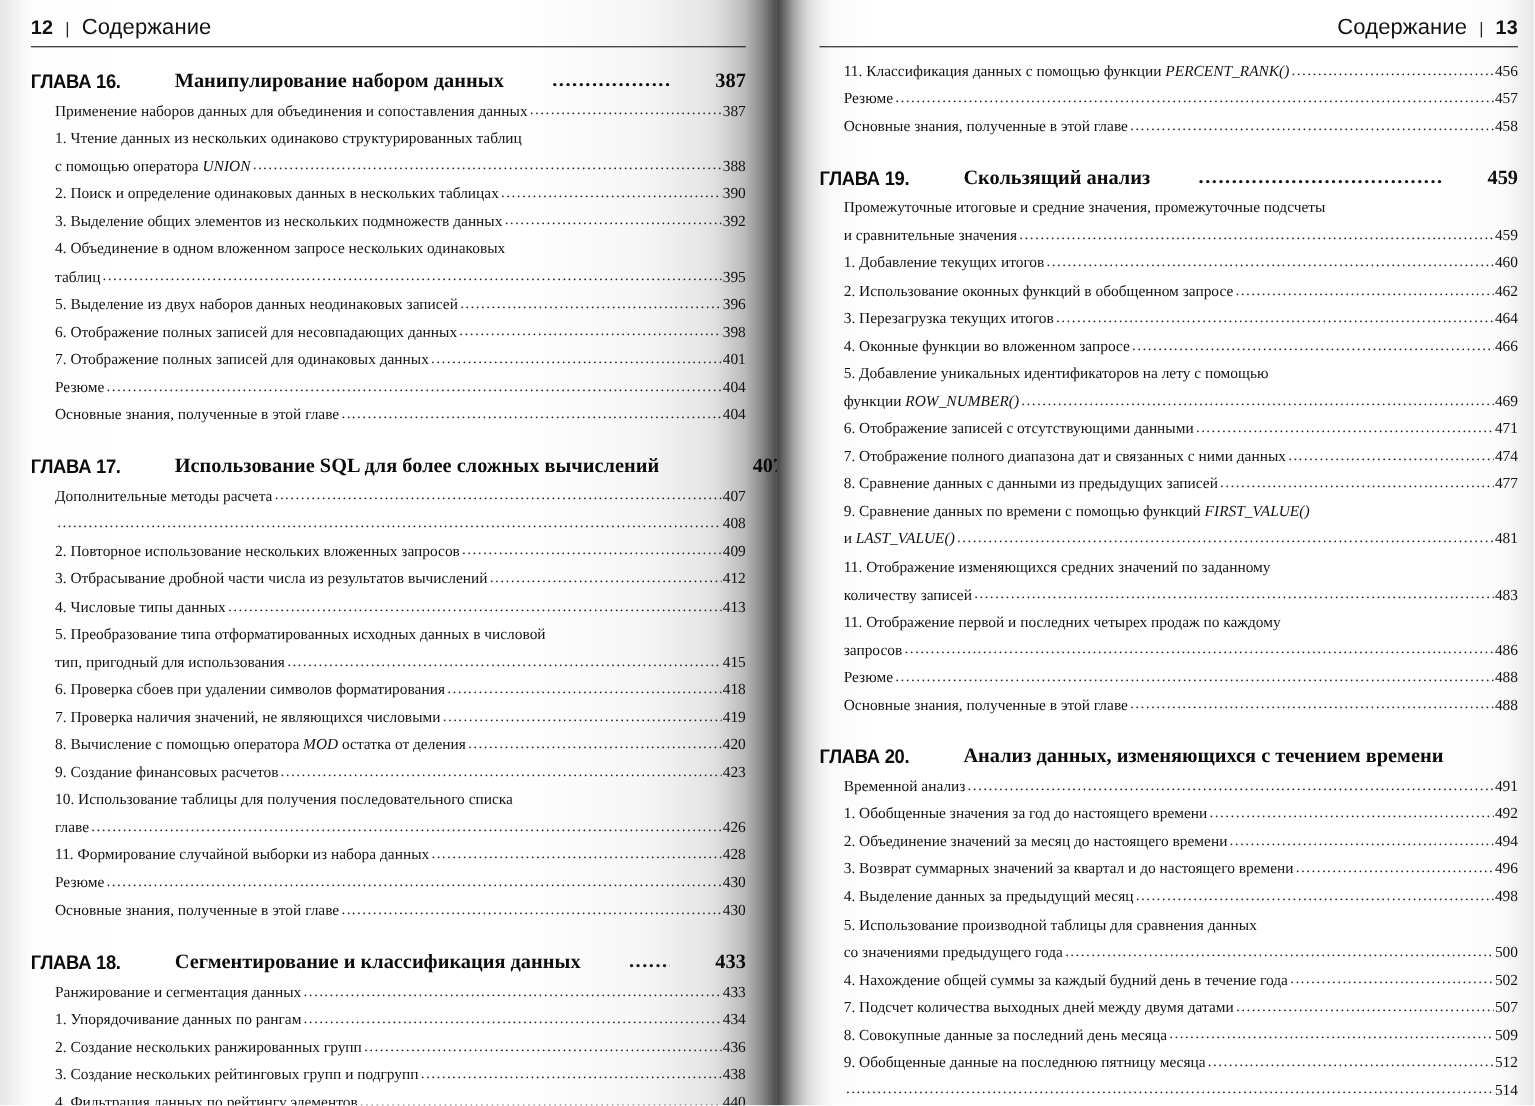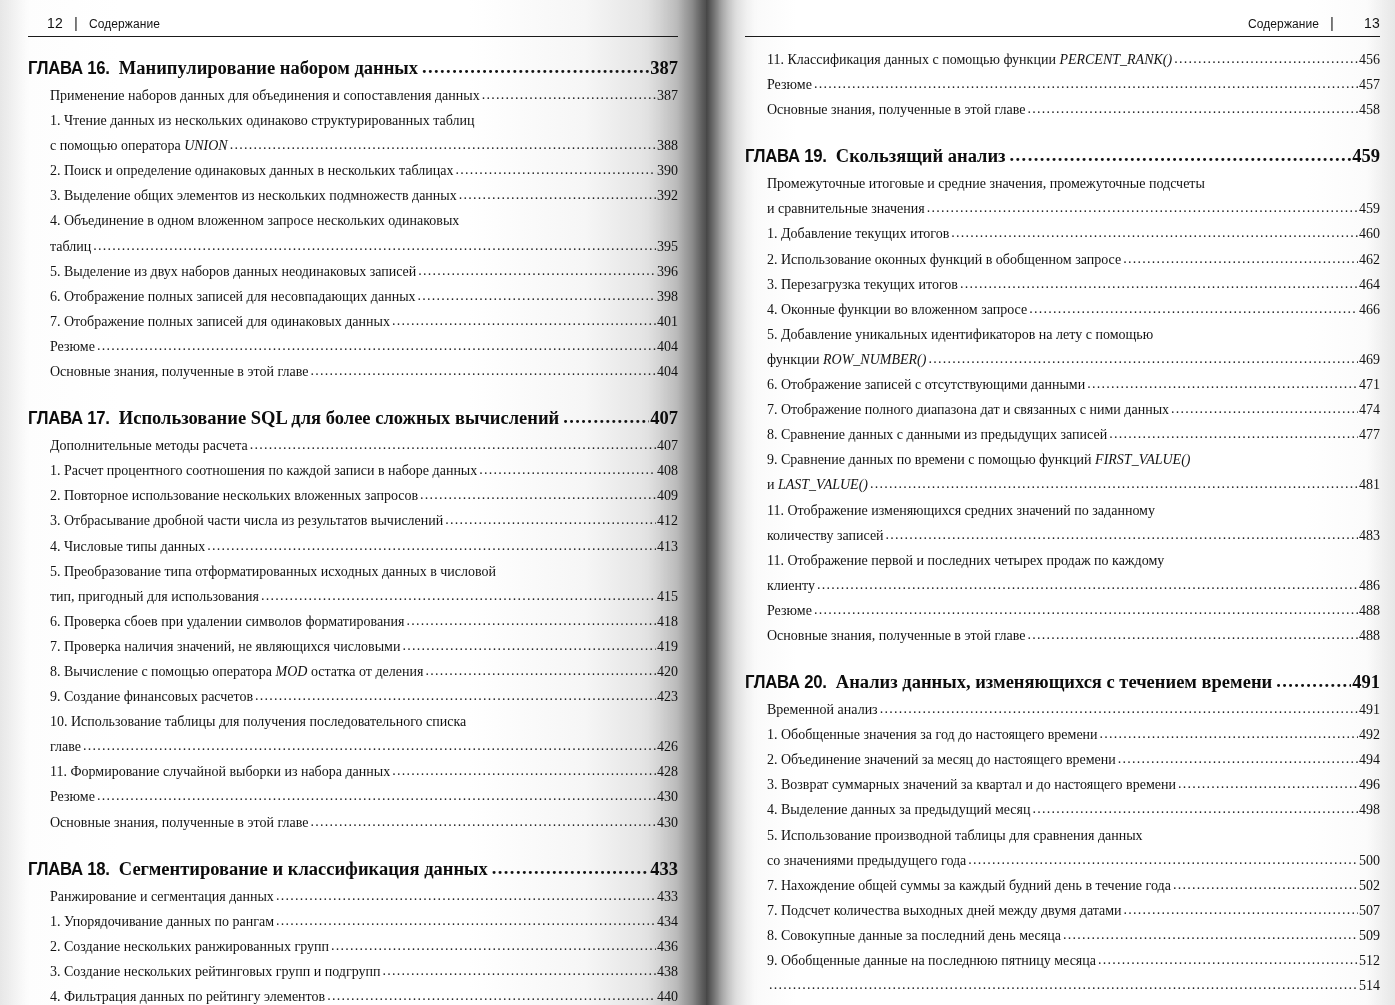--- a/index.html
+++ b/index.html
@@ -84,50 +84,50 @@
     padding-top: 14px;
     padding-bottom: 5px;
     border-bottom: 1.6px solid #1a1a1a;
     display: flex;
     align-items: baseline;
     white-space: nowrap;
   }
   .runhead-left  { justify-content: flex-start; }
   .runhead-right { justify-content: flex-end; }
   .runhead .folio {
-    font-weight: normal;
-    font-size: 14px;
+    font-weight: bold;
+    font-size: 18px;
     letter-spacing: 0.2px;
-    margin-left: 19px;
   }
   .runhead .sep {
     color: #2a2a2a;
     margin: 0 11px;
     font-weight: normal;
   }
   .runhead .rh-title {
-    font-size: 12px;
+    font-size: 20px;
     letter-spacing: 0.1px;
   }
 
   
   .toc {
     padding-top: 2px;
   }
 
   
   .chapter {
     margin-top: 21px;
     margin-bottom: 2px;
     display: flex;
     align-items: flex-start;
     font-weight: bold;
     font-size: 18.5px;
     line-height: 26px;
     color: #0c0c0c;
+    gap: 40px;
   }
   .chapter.first { margin-top: 16px; }
   .chapter .chap-num {
     font-family: "Liberation Sans", "DejaVu Sans", sans-serif;
     font-weight: bold;
     font-size: 18px;
     letter-spacing: -0.3px;
     white-space: nowrap;
     transform: scaleX(0.93);
     transform-origin: left center;
@@ -328,21 +328,20 @@
           </div>
           <div class="entry">
             <div class="row">
               <span class="txt">Дополнительные методы расчета</span>
               <span class="leader">........................................................................................................................................................................................................</span>
               <span class="pg">407</span>
             </div>
           </div>
           <div class="entry">
             <div class="row">
-              <span class="txt">1. Расчет процентного соотношения по каждой записи в наборе данных</span>
               <span class="leader">........................................................................................................................................................................................................</span>
               <span class="pg">408</span>
             </div>
           </div>
           <div class="entry">
             <div class="row">
               <span class="txt">2. Повторное использование нескольких вложенных запросов</span>
               <span class="leader">........................................................................................................................................................................................................</span>
               <span class="pg">409</span>
             </div>
@@ -603,21 +602,21 @@
             <span class="txt">количеству записей</span>
             <span class="leader">........................................................................................................................................................................................................</span>
             <span class="pg">483</span>
           </div>
         </div>
         <div class="entry">
           <div class="row cont">
             <span class="txt">11. Отображение первой и последних четырех продаж по каждому</span>
           </div>
           <div class="row">
-            <span class="txt">клиенту</span>
+            <span class="txt">запросов</span>
             <span class="leader">........................................................................................................................................................................................................</span>
             <span class="pg">486</span>
           </div>
         </div>
         <div class="entry">
           <div class="row">
             <span class="txt">Резюме</span>
             <span class="leader">........................................................................................................................................................................................................</span>
             <span class="pg">488</span>
           </div>
@@ -675,21 +674,21 @@
             <span class="txt">5. Использование производной таблицы для сравнения данных</span>
           </div>
           <div class="row">
             <span class="txt">со значениями предыдущего года</span>
             <span class="leader">........................................................................................................................................................................................................</span>
             <span class="pg">500</span>
           </div>
         </div>
         <div class="entry">
           <div class="row">
-            <span class="txt">7. Нахождение общей суммы за каждый будний день в течение года</span>
+            <span class="txt">4. Нахождение общей суммы за каждый будний день в течение года</span>
             <span class="leader">........................................................................................................................................................................................................</span>
             <span class="pg">502</span>
           </div>
         </div>
         <div class="entry">
           <div class="row">
             <span class="txt">7. Подсчет количества выходных дней между двумя датами</span>
             <span class="leader">........................................................................................................................................................................................................</span>
             <span class="pg">507</span>
           </div>

